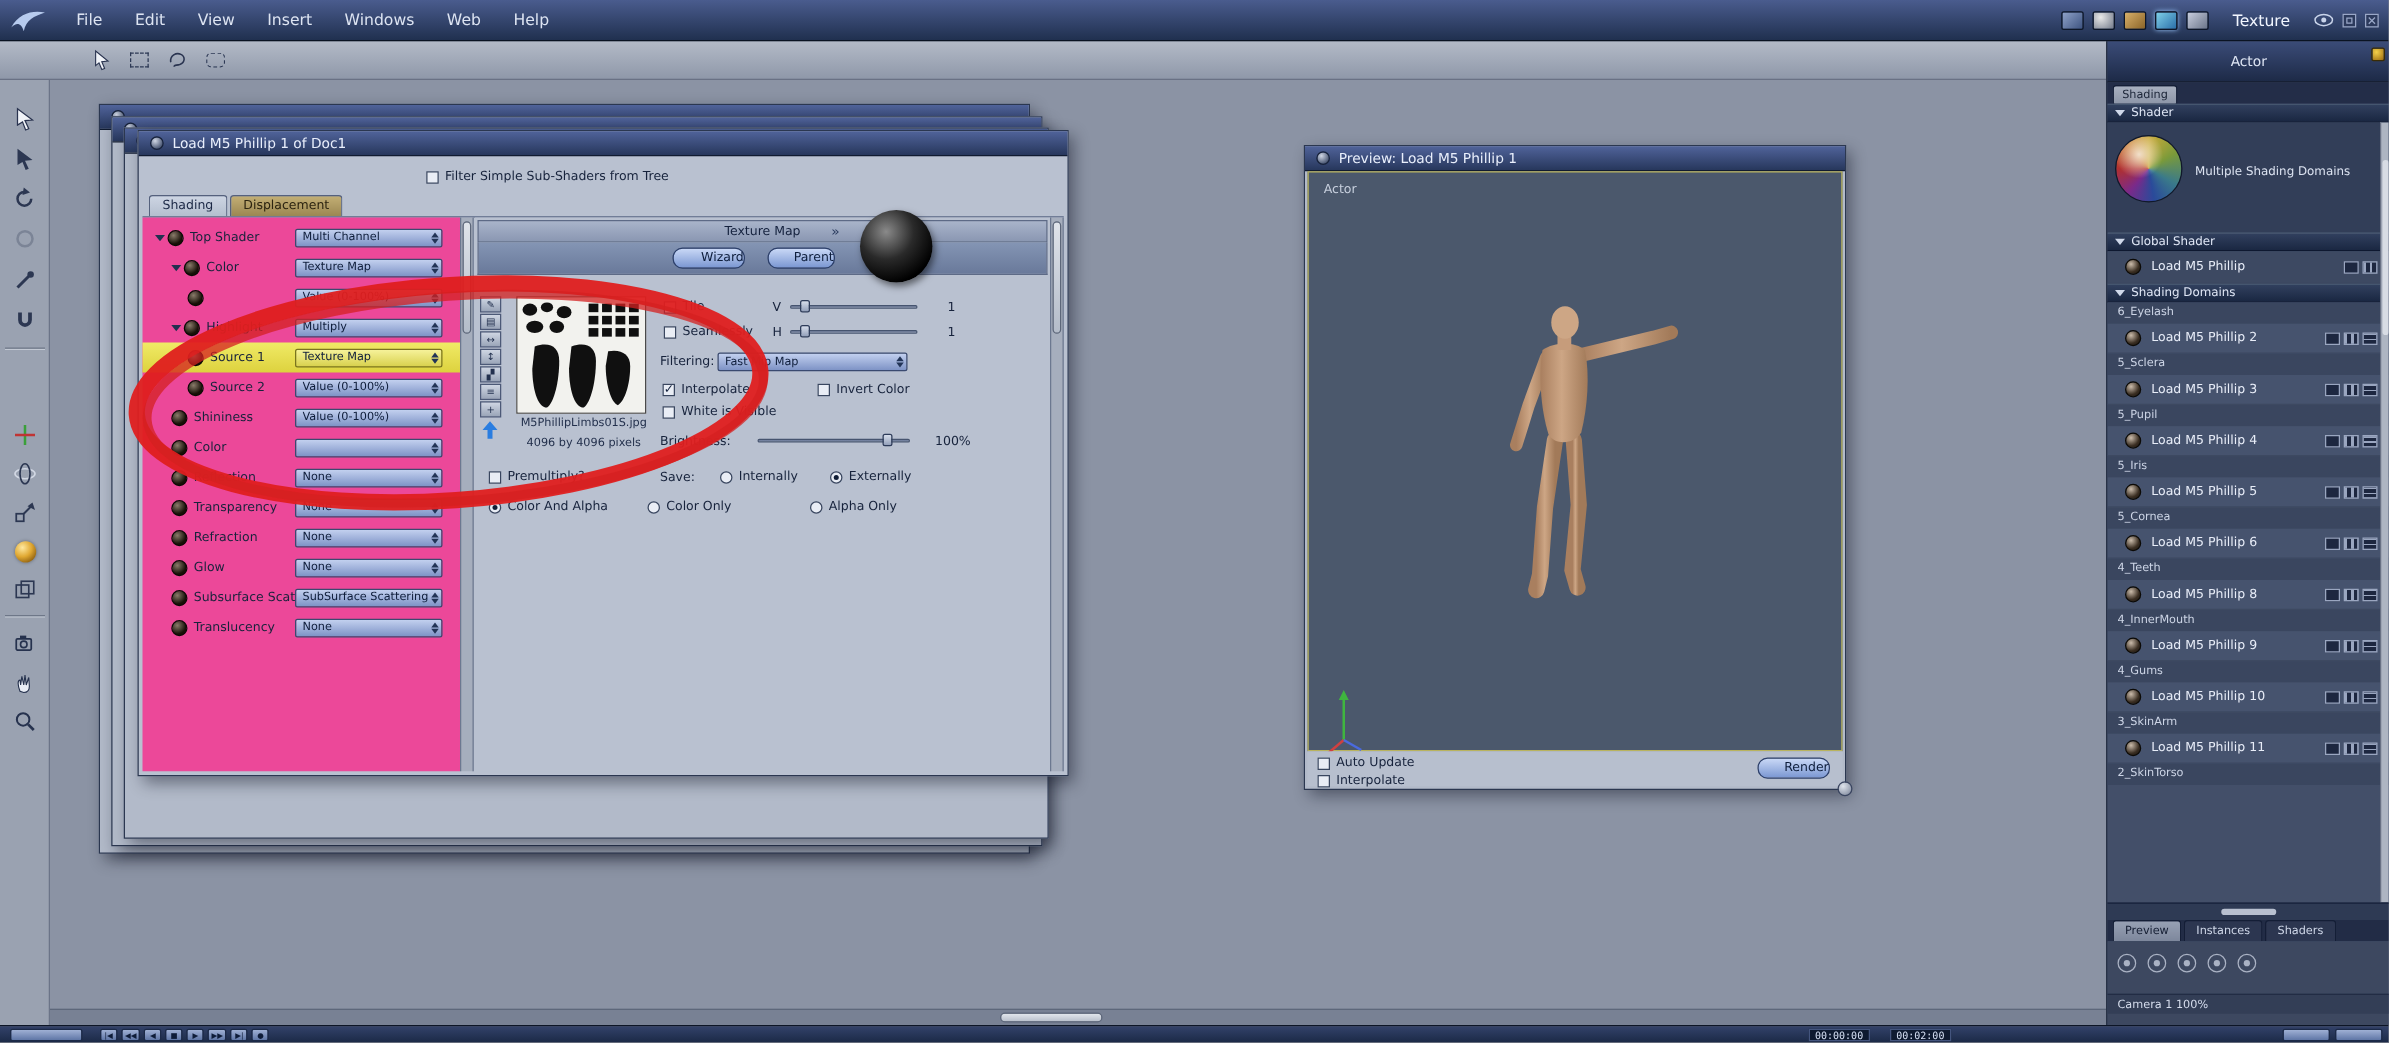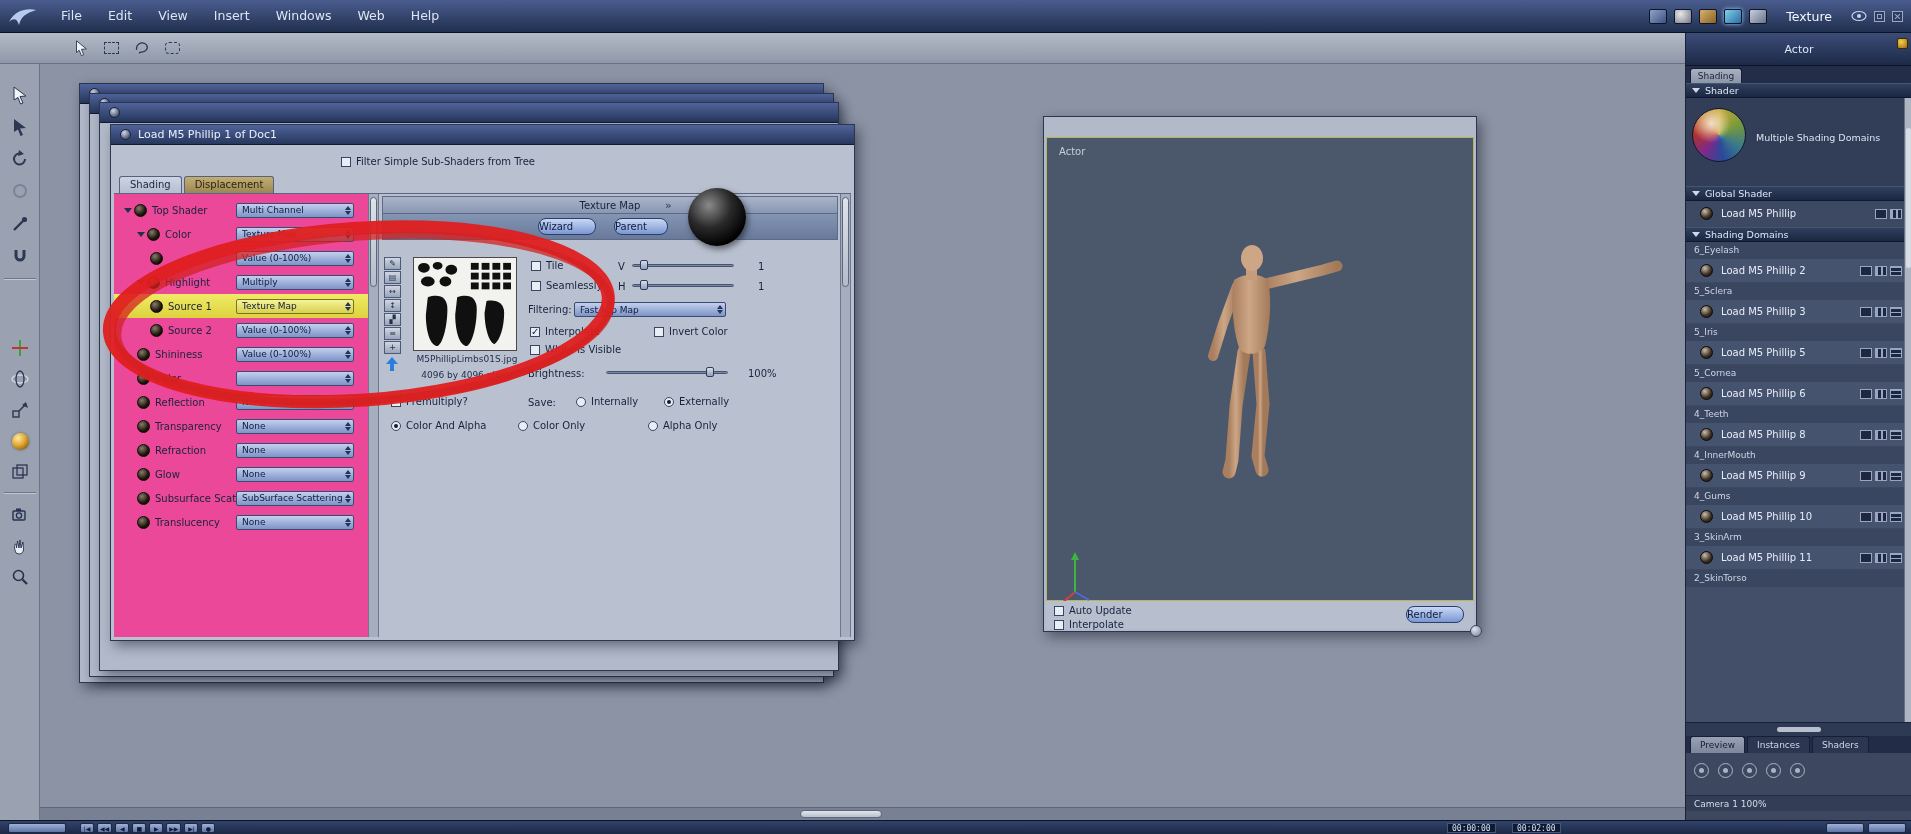--- a/index.html
+++ b/index.html
@@ -95,21 +95,21 @@
   .tree-row .dd { position:absolute; right:14px; width:118px; }
   .tree-row.selected .dd { background:linear-gradient(#f6f29a,#d8d14e); border-color:#7a741e; }
 
   .tm-pane { position:absolute; left:266px; top:0; right:11px; bottom:0; background:#b9c1d0; }
   .tm-header { position:absolute; left:2px; right:2px; top:2px; height:18px;
     background:linear-gradient(#a9b4ca,#8a97b2); border:1px solid #5d6a86;
     font-size:10px; color:#15223e; text-align:center; line-height:17px; }
   .tm-chev { position:absolute; left:282px; top:0; font-size:11px; color:#2a3a5e; }
   .tm-band { position:absolute; left:2px; right:2px; top:20px; height:26px; background:linear-gradient(#8495b4,#69799a); border:1px solid #5d6a86; border-top:none; }
   .btn { background:linear-gradient(#c9d8f6,#7b97d2); border:1px solid #2c3f6a; border-radius:8px;
-    font-size:10px; color:#0e1e3c; text-align:left; line-height:15px; position:absolute; }
+    font-size:10px; color:#0e1e3c; text-align:right; line-height:15px; position:absolute; }
   .sphere-black { position:absolute; width:58px; height:58px; border-radius:50%;
     background:radial-gradient(circle at 36% 30%,#8a8a8a,#2a2a2a 40%,#000 75%); box-shadow:2px 3px 6px rgba(0,0,0,.5); }
   .mini-btn { position:absolute; width:17px; height:13px; background:linear-gradient(#cfd6e3,#9aa5b8);
     border:1px solid #4c5977; font-size:8px; color:#22304e; display:flex; align-items:center; justify-content:center; }
   .thumb-img { position:absolute; border:1px solid #4a4a4a; background:#f2f2ee; }
   .flabel { position:absolute; font-size:10px; color:#17233c; white-space:nowrap; }
   .fsmall { position:absolute; font-size:9px; color:#23304c; white-space:nowrap; }
   .slider { position:absolute; height:13px; }
   .slider .track { position:absolute; top:5px; left:0; right:0; height:3px;
     background:linear-gradient(#5e6c8c,#93a1bd); border:1px solid #46546f; border-radius:2px; }
@@ -331,21 +331,21 @@
       <div class="wtitle">
           <span class="wdot"></span>
         </div>
     </div>
     <div class="window" style="left:59px;top:38px;width:740px;height:569px;z-index:3">
       <div class="wtitle">
           <span class="wdot"></span>
         </div>
     </div>
 
-    <div class="window dialog" style="left:70px;top:60px;width:745px;height:517px;z-index:4">
+    <div class="window dialog" style="left:70px;top:40px;width:745px;height:517px;z-index:4">
       <div class="wtitle">
         <span class="wdot"></span>
         <span>Load M5 Phillip 1 of Doc1</span>
       </div>
 
       <div class="cbrow" style="left:230px;top:31px">
         <span class="cb"></span>
         <span class="cb-label">Filter Simple Sub-Shaders from Tree</span>
       </div>
 
@@ -711,20 +711,24 @@
             <span class="cb-label">Alpha Only</span>
           </div>
         </div>
         <div class="vscroll" style="right:0;top:0;bottom:0">
             <i class="vthumb"></i>
           </div>
       </div>
     </div>
 
     <div class="window" style="left:1003px;top:52px;width:434px;height:516px;z-index:4">
+      <div class="wtitle">
+        <span class="wdot"></span>
+        <span>Preview: Load M5 Phillip 1</span>
+      </div>
       <div class="viewport">
         <span class="vp-label">Actor</span>
         <svg width="200" height="260" viewBox="0 0 200 260" style="position:absolute;left:100px;top:96px">
           <defs>
             <linearGradient id="sk" x1="0" x2="1" y1="0" y2="0">
               <stop offset="0" stop-color="#a97f5f"></stop>
                 <stop offset="0.45" stop-color="#cda685"></stop>
                 <stop offset="1" stop-color="#a27a59"></stop>
             </linearGradient>
           </defs>
@@ -819,20 +823,32 @@
             <span class="mini-sphere"></span>
             <span class="di-label">Load M5 Phillip 3</span>
             <span class="row-icons">
               <i class="ri"></i>
               <i class="ri ri-grid"></i>
               <i class="ri ri-lay"></i>
             </span>
           </div>
         </div>
 
+        <div class="dpair">
+          <div class="domain-group"><span>5_Pupil</span></div>
+          <div class="domain-item">
+            <span class="mini-sphere"></span>
+            <span class="di-label">Load M5 Phillip 4</span>
+            <span class="row-icons">
+              <i class="ri"></i>
+              <i class="ri ri-grid"></i>
+              <i class="ri ri-lay"></i>
+            </span>
+          </div>
+        </div>
 
         <div class="dpair">
           <div class="domain-group"><span>5_Iris</span></div>
           <div class="domain-item">
             <span class="mini-sphere"></span>
             <span class="di-label">Load M5 Phillip 5</span>
             <span class="row-icons">
               <i class="ri"></i>
               <i class="ri ri-grid"></i>
               <i class="ri ri-lay"></i>

